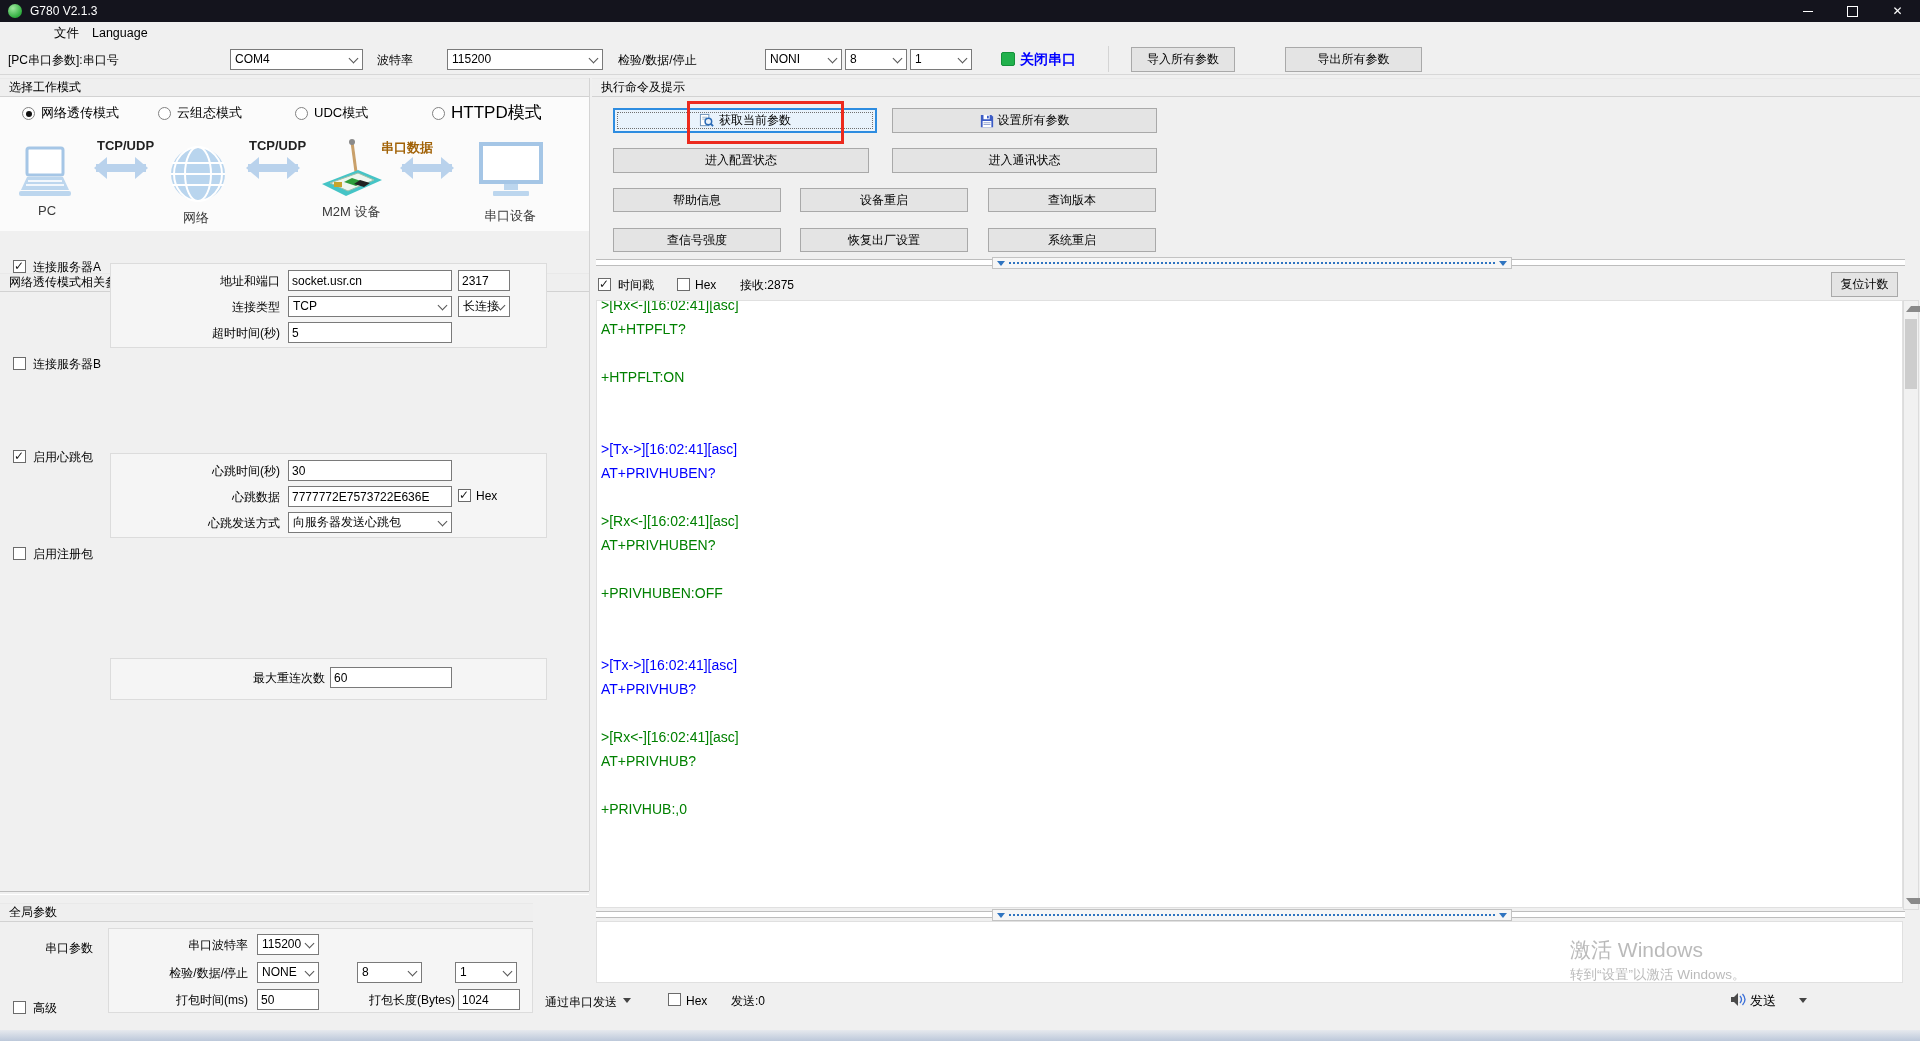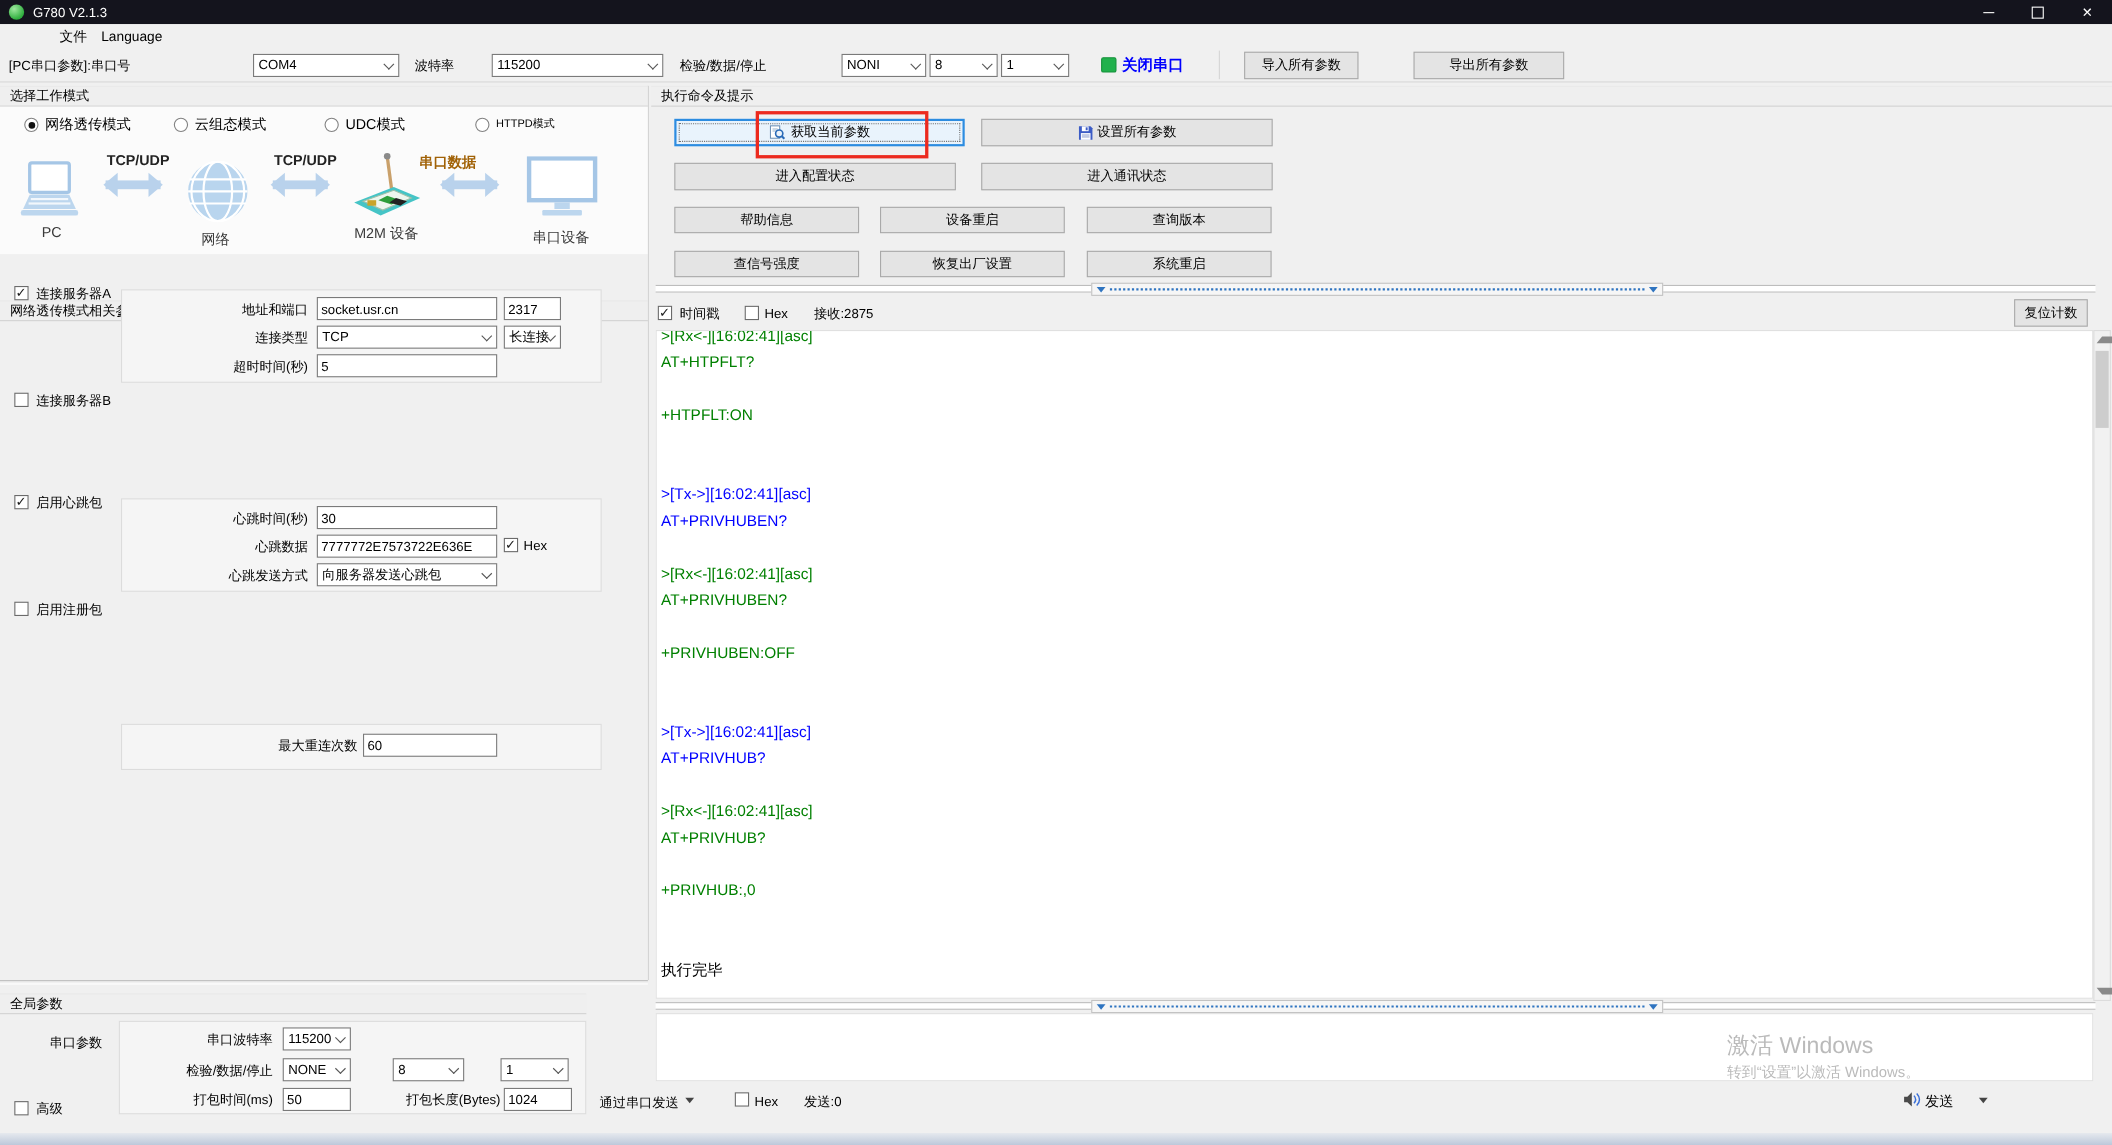--- a/index.html
+++ b/index.html
@@ -123,21 +123,21 @@
   <div class="hdrbar" style="left:0;top:78px;width:589px;">选择工作模式</div>
   <div id="modebg"></div>
 
   <span class="rd on" style="left:22px;top:107px;"></span>
   <span class="lbl" style="left:41px;top:105px;font-size:13px;">网络透传模式</span>
   <span class="rd" style="left:158px;top:107px;"></span>
   <span class="lbl" style="left:177px;top:105px;font-size:13px;">云组态模式</span>
   <span class="rd" style="left:295px;top:107px;"></span>
   <span class="lbl" style="left:314px;top:105px;font-size:13px;">UDC模式</span>
   <span class="rd" style="left:432px;top:107px;"></span>
-  <span class="lbl" style="left:451px;top:105px;font-size:10px;">HTTPD模式</span>
+  <span class="lbl" style="left:451px;top:105px;font-size:17px;">HTTPD模式</span>
 
   <div class="abs" style="left:14px;top:146px;">
     <svg width="62" height="54" viewBox="0 0 62 54">
       <rect x="13" y="2" width="36" height="27" rx="2" fill="#ffffff" stroke="#a5c6e6" stroke-width="3"></rect>
       <polygon points="7,44 55,44 49,31 13,31" fill="#bcd6ee"></polygon>
       <rect x="14" y="34" width="34" height="2" fill="#fff" opacity=".8"></rect>
       <rect x="12" y="38" width="38" height="2" fill="#fff" opacity=".8"></rect>
       <rect x="5" y="45" width="52" height="5" rx="2" fill="#bcd6ee"></rect>
     </svg>
   </div>
@@ -337,21 +337,20 @@
         <div class="logline rx"></div>
         <div class="logline tx">&gt;[Tx-&gt;][16:02:41][asc]</div>
         <div class="logline tx">AT+PRIVHUB?</div>
         <div class="logline tx"></div>
         <div class="logline rx">&gt;[Rx&lt;-][16:02:41][asc]</div>
         <div class="logline rx">AT+PRIVHUB?</div>
         <div class="logline rx"></div>
         <div class="logline rx">+PRIVHUB:,0</div>
         <div class="logline rx"></div>
         <div class="logline rx"></div>
-        <div class="logline info">执行完毕</div>
       </div>
   </div>
   <div id="vscroll" style="left:1903px;top:300px;width:16px;height:610px;">
     <span class="sarrow up"></span>
     <span id="sthumb"></span>
     <span class="sarrow down"></span>
   </div>
 
   <div class="split" style="left:596px;top:911px;width:1309px;">
     <div class="split-seg" style="left:396px;width:520px;">

